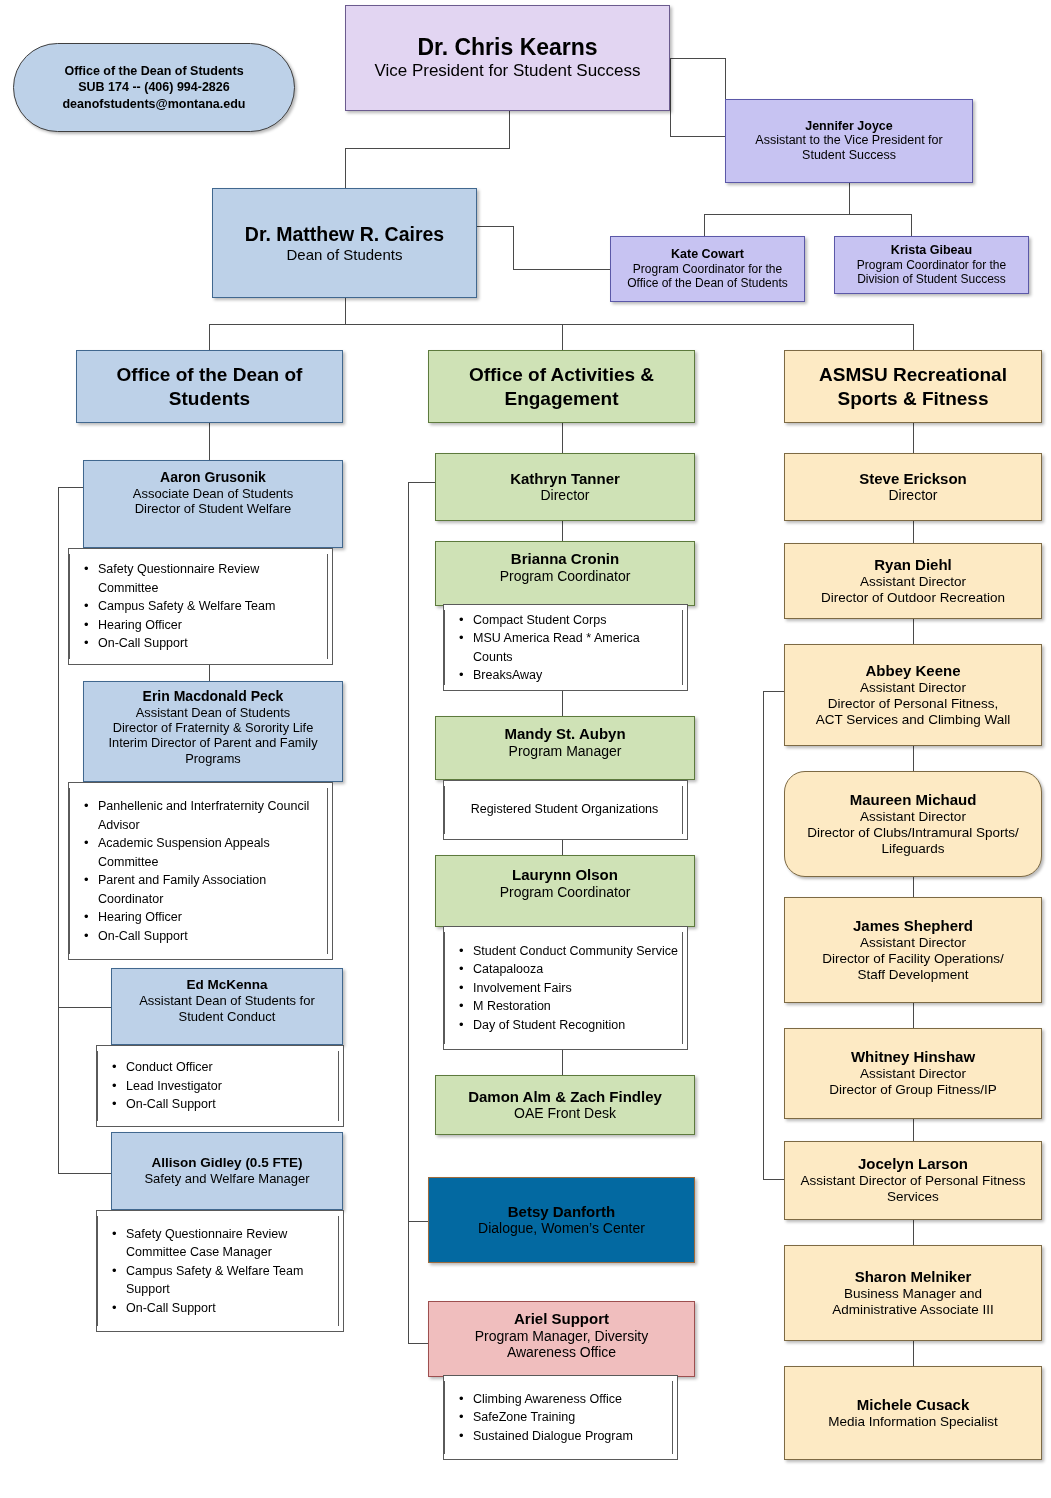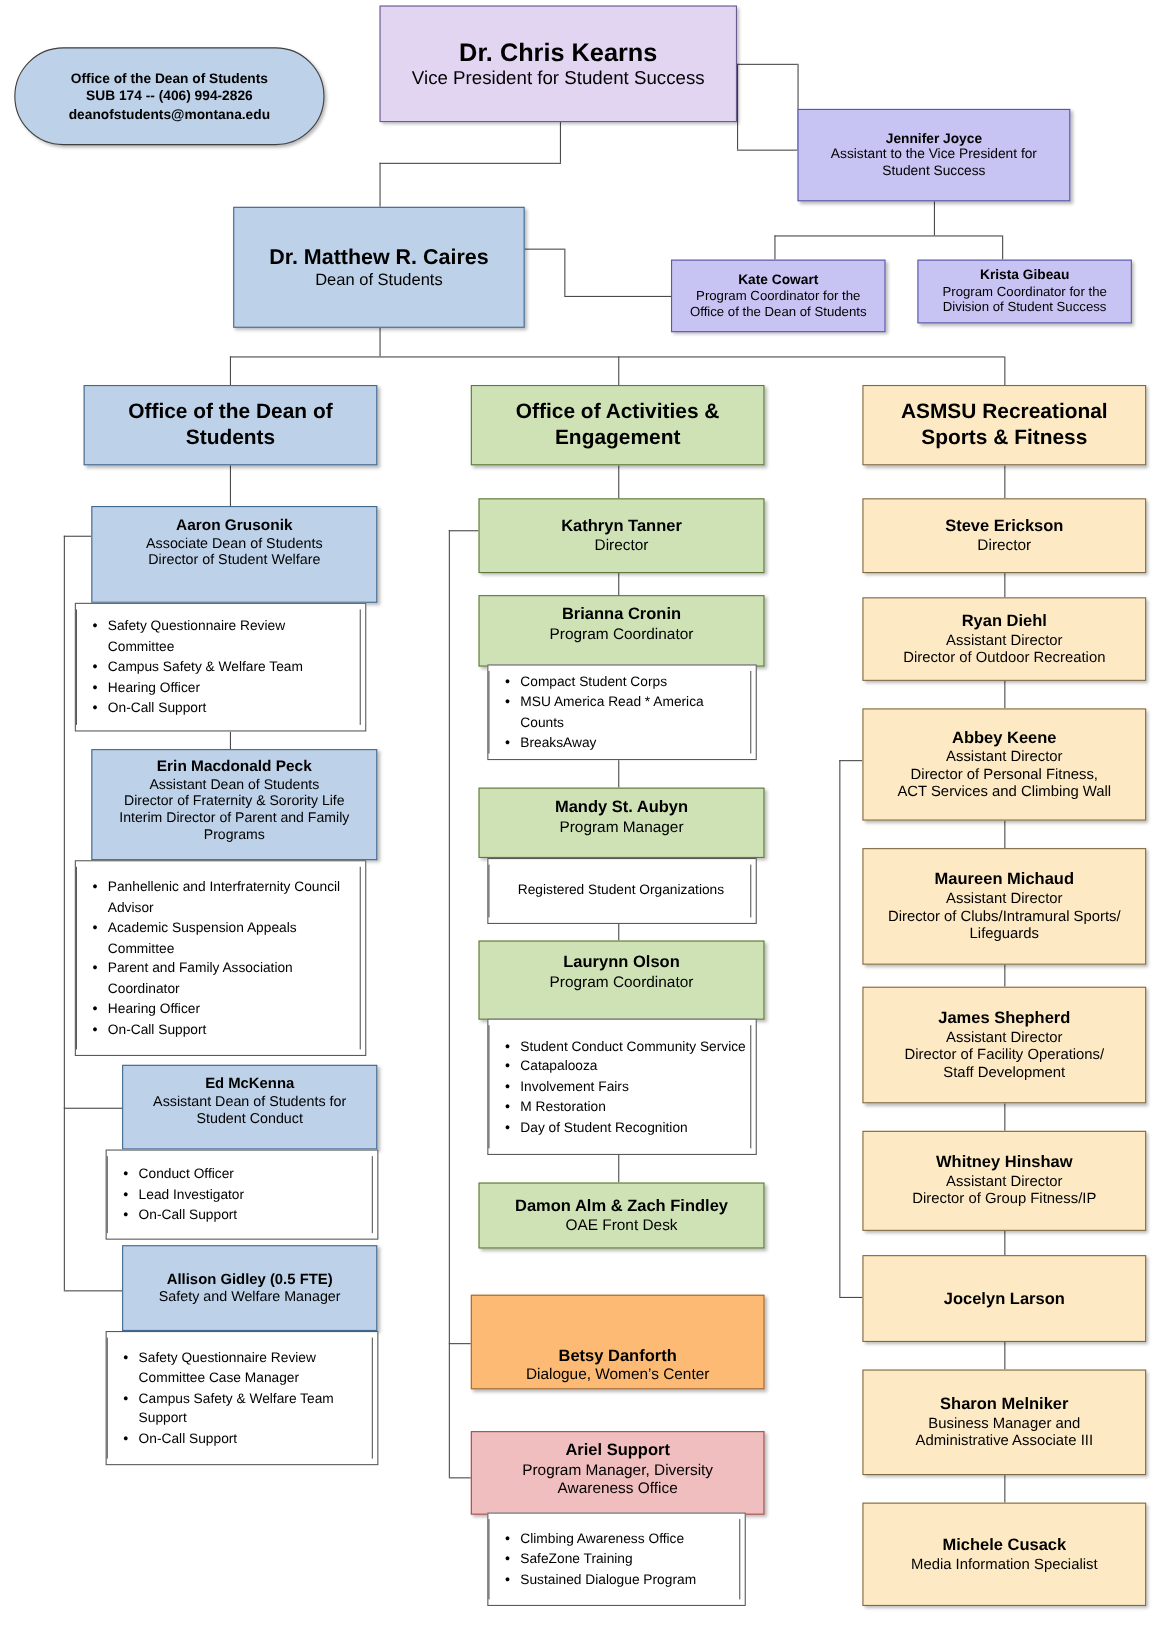--- a/index.html
+++ b/index.html
@@ -47,21 +47,21 @@
   .node .ti {
     line-height: 1.2;
   }
 
   
   .c-purple   { background: #e2d5f2; border-color: #6b5b8e; }
   .c-periwink { background: #c7c3f2; border-color: #5b58a8; }
   .c-blue     { background: #bdd1e8; border-color: #41688f; }
   .c-green    { background: #cfe2b6; border-color: #5d7a3d; }
   .c-tan      { background: #fdeac4; border-color: #7d6a44; }
-  .c-orange   { background: #fdba74; border-color: #9d6b3d; justify-content: flex-end; }
+  .c-orange   { background: #0369a1; border-color: #9d6b3d; }
   .c-pink     { background: #f0bebe; border-color: #9d4f4f; }
 
   
   .div-head .nm {
     font-size: 19px;
     font-weight: bold;
     line-height: 1.22;
   }
 
   
@@ -373,21 +373,21 @@
 Director of Outdoor Recreation</div>
   </div>
 
   <div class="node c-tan" style="left:784px; top:644px; width:258px; height:102px;">
     <div class="nm" style="font-size:15px;">Abbey Keene</div>
     <div class="ti" style="font-size:13.5px; white-space:pre-line;">Assistant Director
 Director of Personal Fitness,
 ACT Services and Climbing Wall</div>
   </div>
 
-  <div class="node c-tan" style="left:784px; top:771px; width:258px; height:106px;">
+  <div class="node c-tan" style="left:784px; top:771px; width:258px; height:106px;border-radius:21px;">
     <div class="nm" style="font-size:15px;">Maureen Michaud</div>
     <div class="ti" style="font-size:13.5px; white-space:pre-line;">Assistant Director
 Director of Clubs/Intramural Sports/
 Lifeguards</div>
   </div>
 
   <div class="node c-tan" style="left:784px; top:897px; width:258px; height:106px;">
     <div class="nm" style="font-size:15px;">James Shepherd</div>
     <div class="ti" style="font-size:13.5px; white-space:pre-line;">Assistant Director
 Director of Facility Operations/
@@ -395,20 +395,21 @@
   </div>
 
   <div class="node c-tan" style="left:784px; top:1028px; width:258px; height:91px;">
     <div class="nm" style="font-size:15px;">Whitney Hinshaw</div>
     <div class="ti" style="font-size:13.5px; white-space:pre-line;">Assistant Director
 Director of Group Fitness/IP</div>
   </div>
 
   <div class="node c-tan" style="left:784px; top:1141px; width:258px; height:79px;">
     <div class="nm" style="font-size:15px;">Jocelyn Larson</div>
+    <div class="ti" style="font-size:13.5px; max-width:245px;">Assistant Director of Personal Fitness Services</div>
   </div>
 
   <div class="node c-tan" style="left:784px; top:1245px; width:258px; height:96px;">
     <div class="nm" style="font-size:15px;">Sharon Melniker</div>
     <div class="ti" style="font-size:13.5px; max-width:225px;">Business Manager and Administrative Associate III</div>
   </div>
 
   <div class="node c-tan" style="left:784px; top:1366px; width:258px; height:94px;">
     <div class="nm" style="font-size:15px;">Michele Cusack</div>
     <div class="ti" style="font-size:13.5px;">Media Information Specialist</div>

